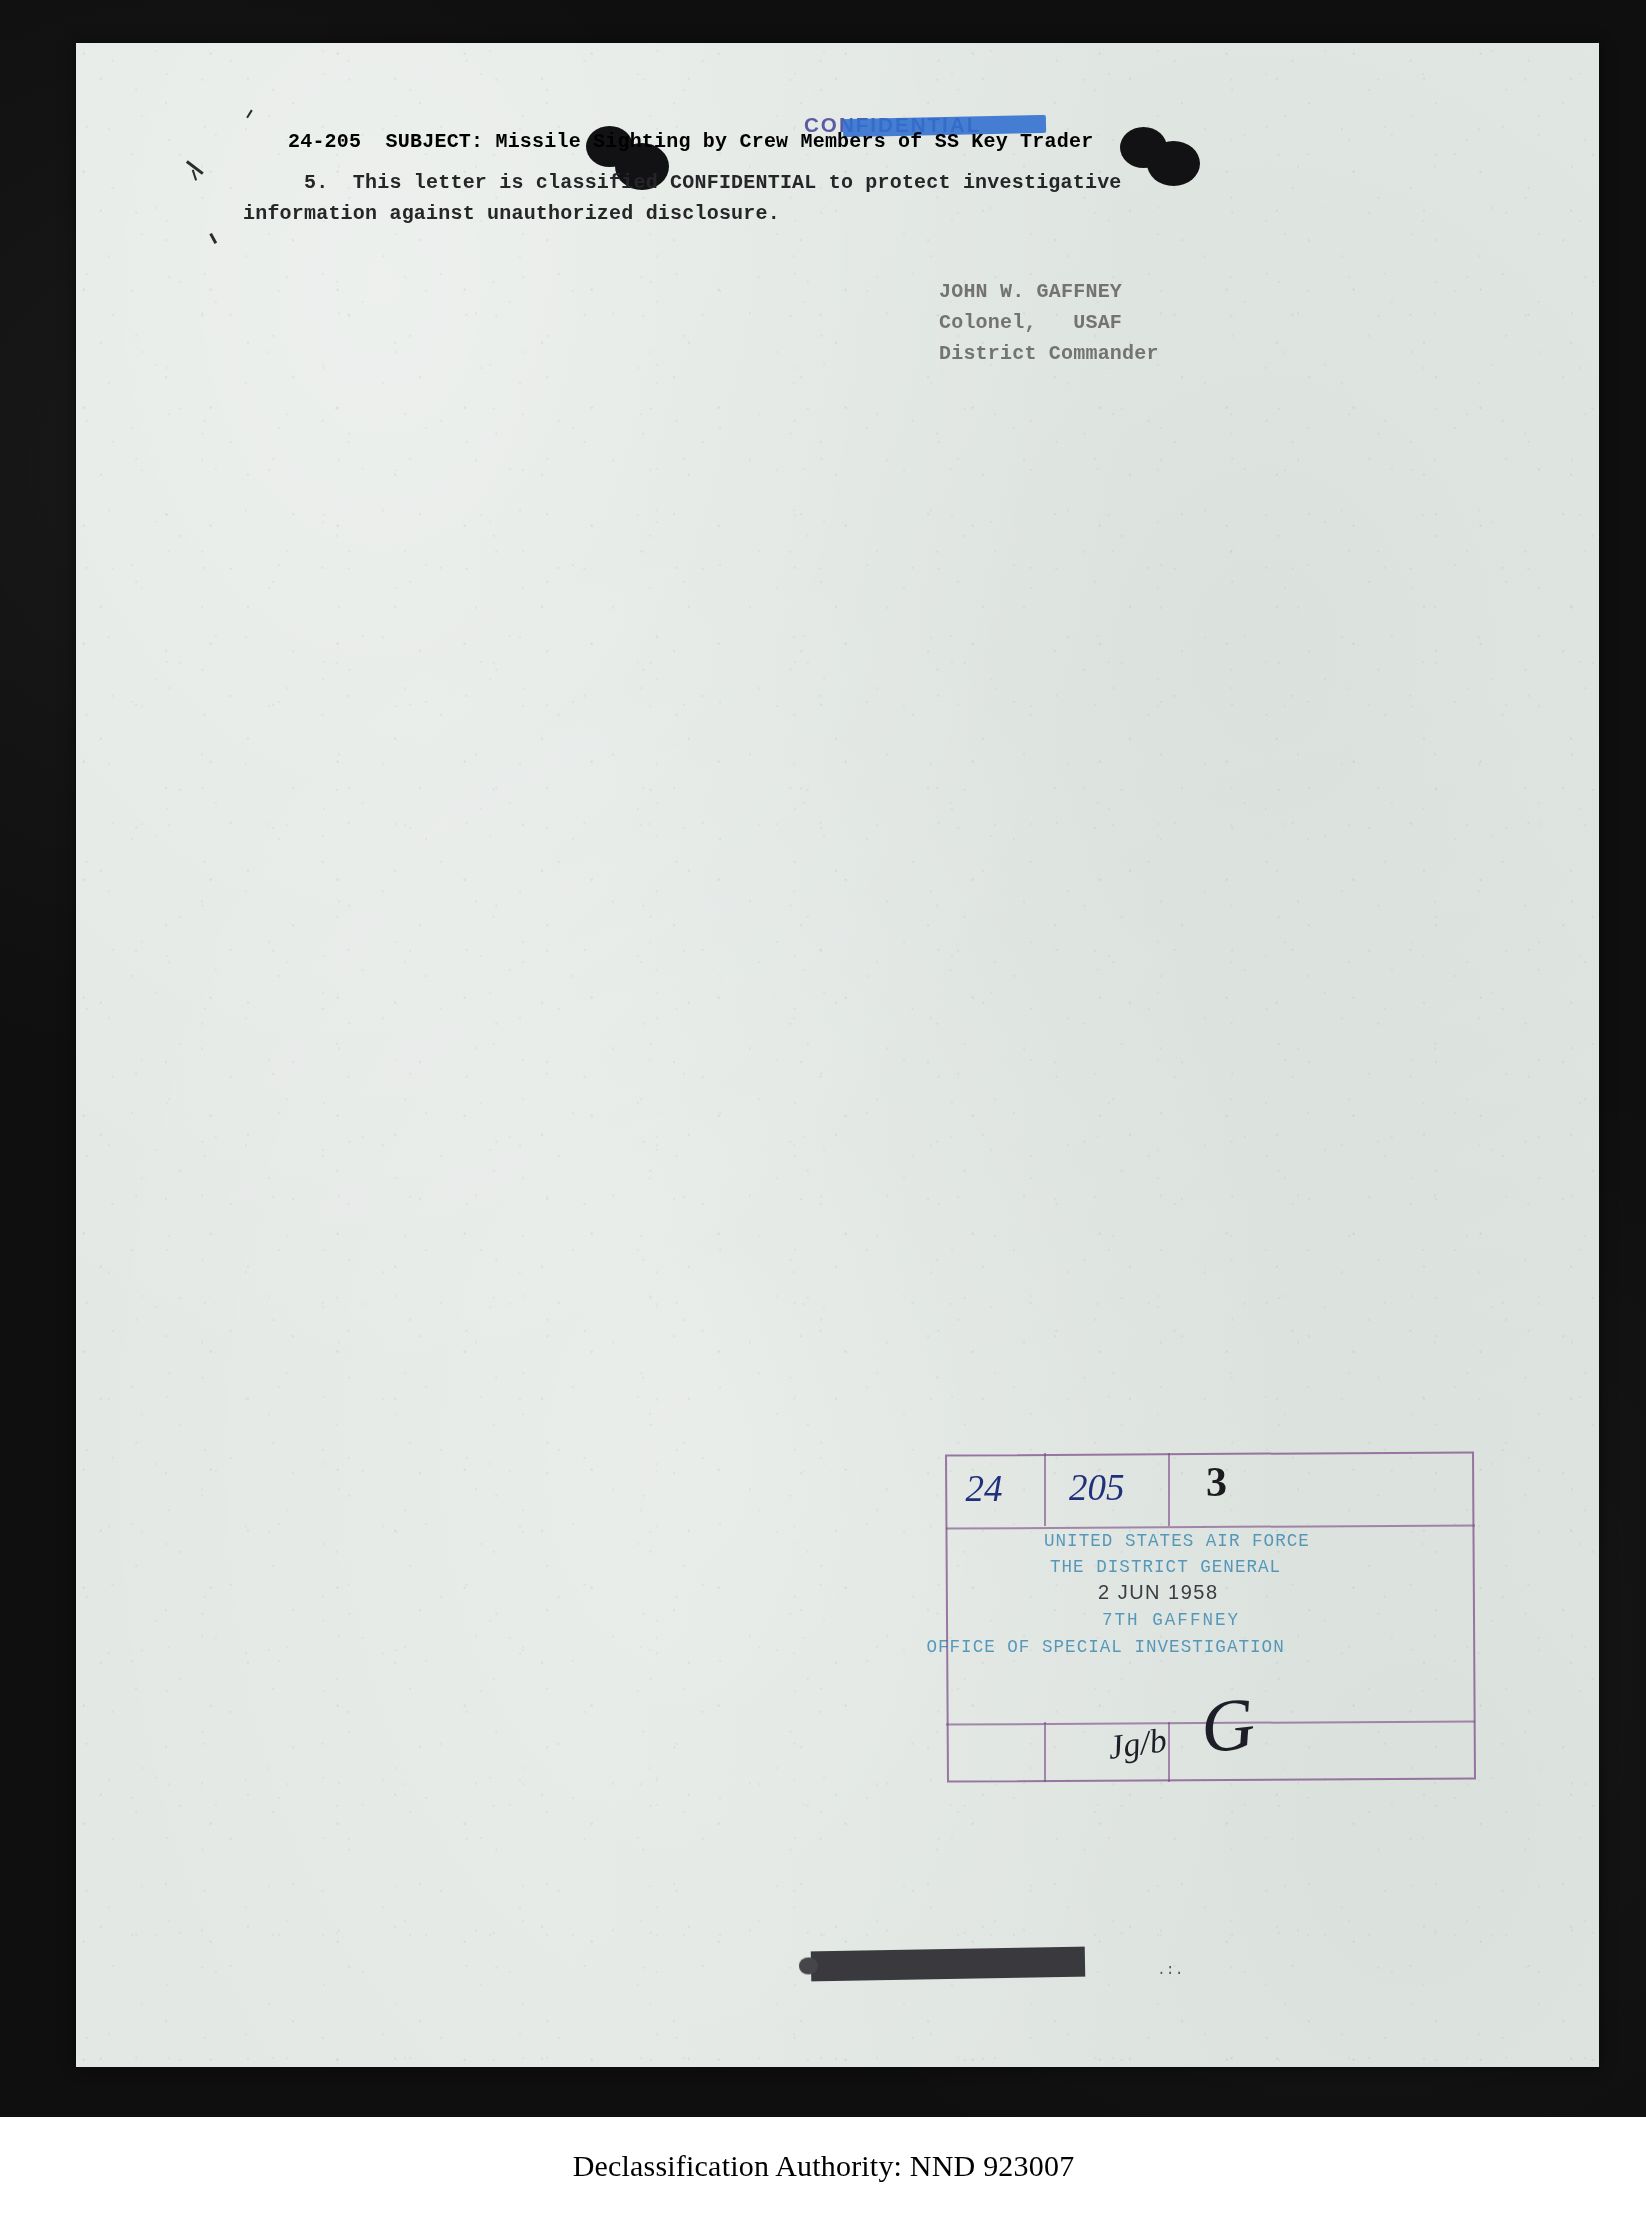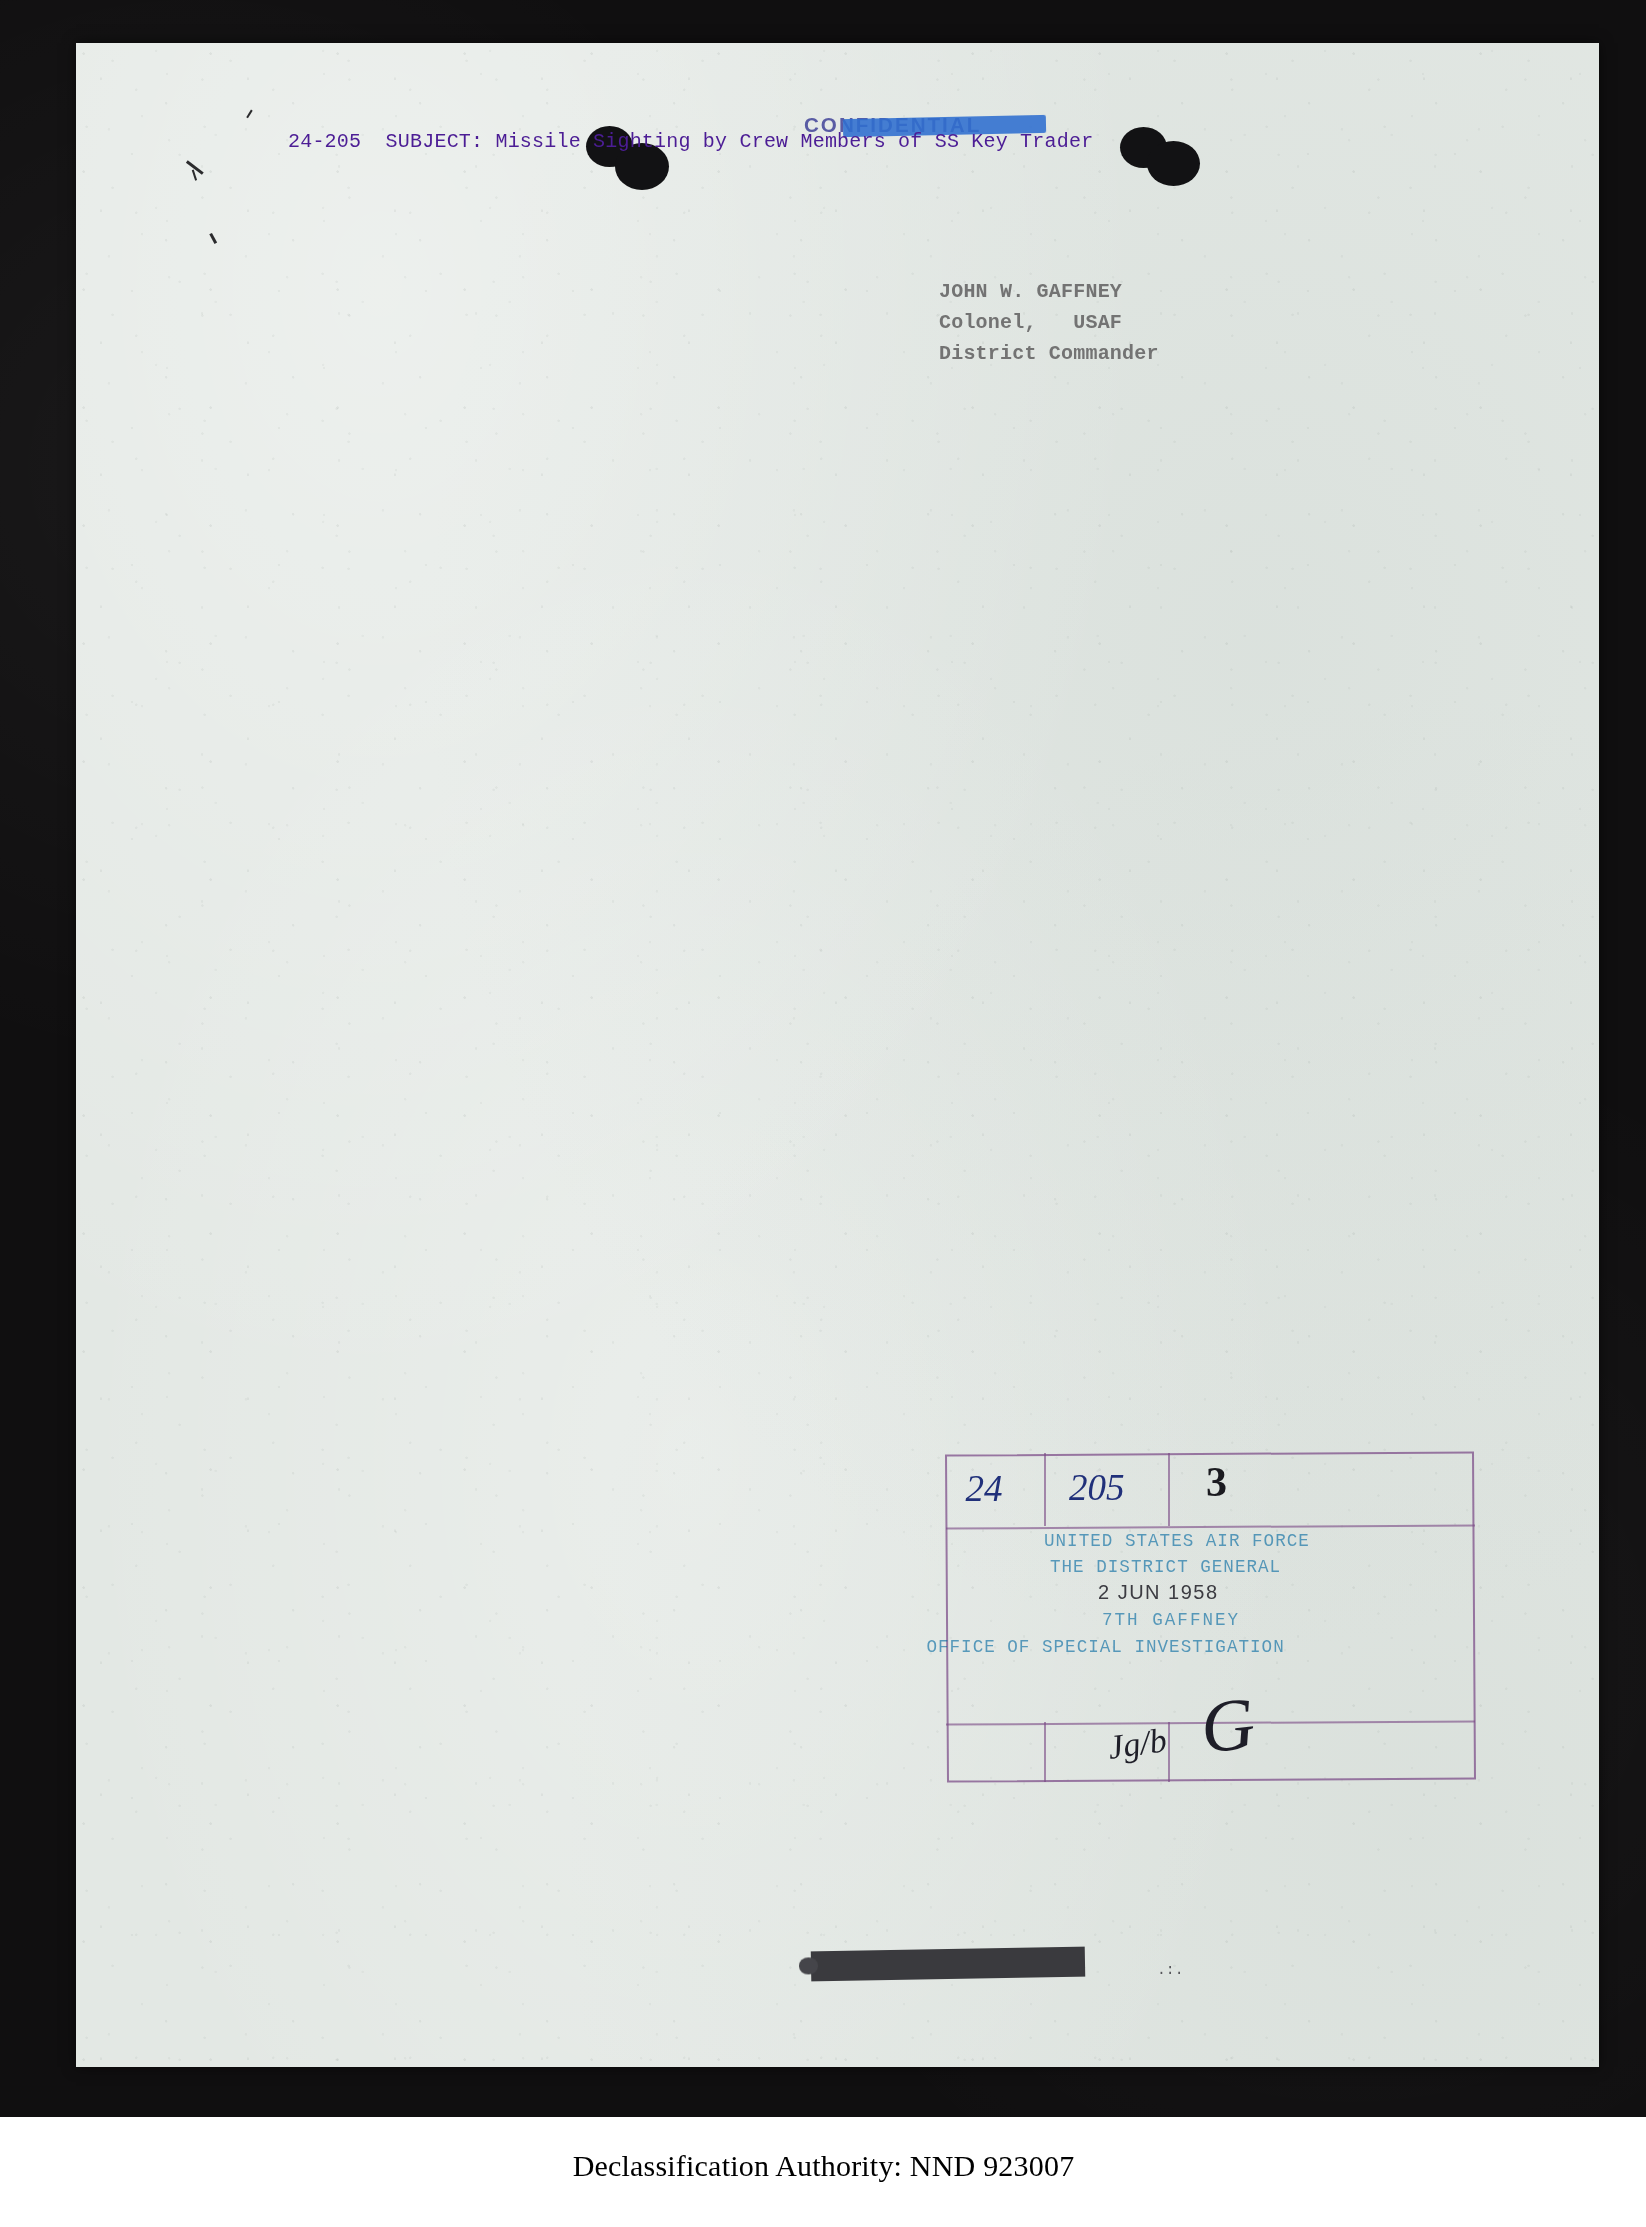--- a/index.html
+++ b/index.html
@@ -91,22 +91,22 @@
     position: absolute;
     font-family: "Liberation Mono", monospace;
     color: #2a2a2c;
     white-space: pre;
     letter-spacing: 0.2px;
   }
   .subject-line {
     left: 212px;
     top: 87px;
     font-size: 20px;
-    font-weight: 400;
-    color: #4c1d95;
+    font-weight: 700;
+    color: #000000;
   }
   .para-5 {
     left: 167px;
     top: 124px;
     font-size: 20px;
     line-height: 31px;
     font-weight: 700;
     color: #262628;
   }
   .sig-block {
@@ -327,20 +327,22 @@
     <div class="blob blob-a"></div>
     <div class="blob blob-b"></div>
     <div class="blob blob-c"></div>
     <div class="blob blob-d"></div>
 
     <div class="conf-stamp">CONFIDENTIAL</div>
     <div class="marker-strike"></div>
 
     <div class="tw subject-line">24-205  SUBJECT: Missile Sighting by Crew Members of SS Key Trader</div>
 
+    <div class="tw para-5">     5.  This letter is classified CONFIDENTIAL to protect investigative
+information against unauthorized disclosure.</div>
 
     <div class="tw sig-block">JOHN W. GAFFNEY
 Colonel,   USAF
 District Commander</div>
 
     <div class="stamp-box">
       <div class="frame"></div>
       <div class="hline h1"></div>
       <div class="hline h2"></div>
       <div class="vline v1"></div>

